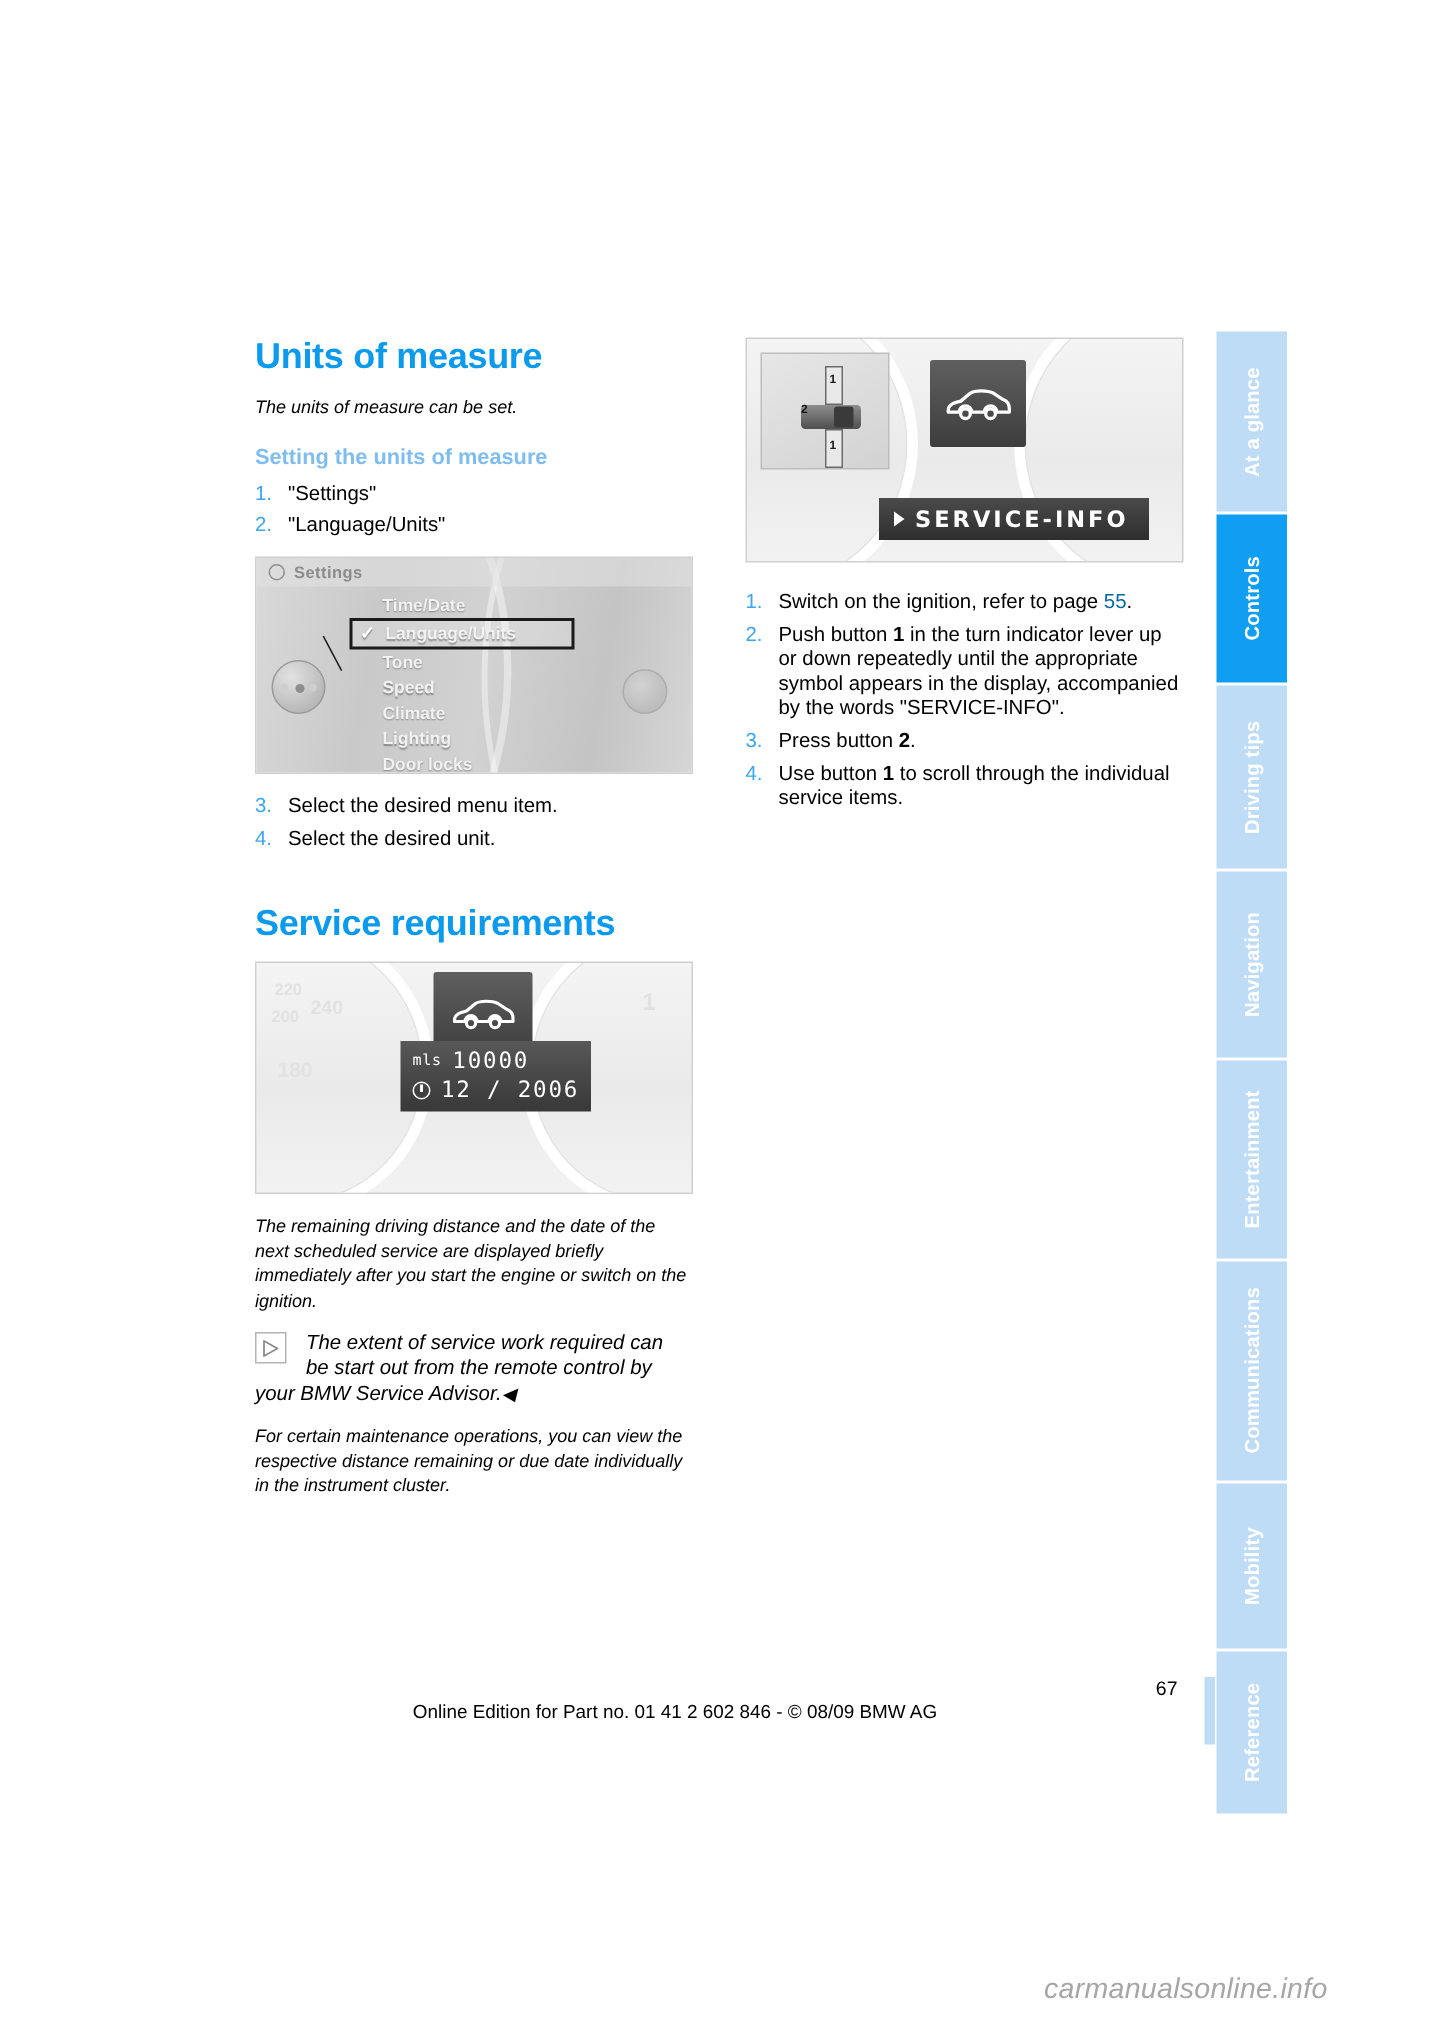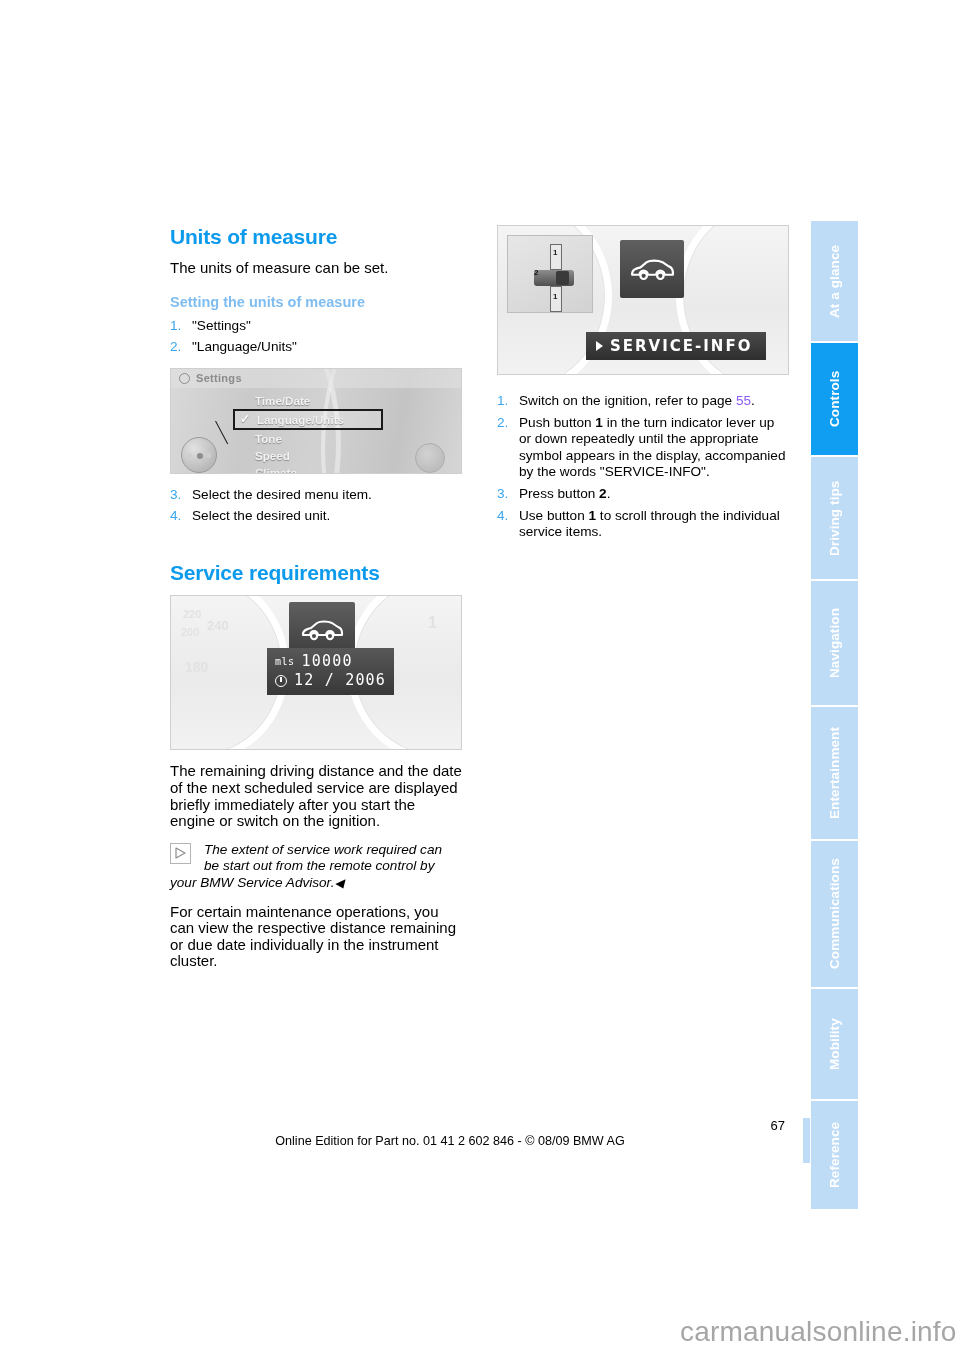--- a/index.html
+++ b/index.html
@@ -65,38 +65,39 @@
   .col {
     position: absolute;
     width: 292px;
     top: 225px;
   }
   #col-left  { left: 170px; }
   #col-right { left: 497px; }
 
   h1.sec {
     color: #0c9aec;
-    font-size: 21px;
+    font-size: 24px;
     font-weight: bold;
     letter-spacing: -0.2px;
     margin: 0 0 11px 0;
     line-height: 1.12;
   }
   h2.sub {
     color: #7fbdf0;
     font-size: 14.5px;
     font-weight: bold;
     margin: 18px 0 3px 0;
     line-height: 1.2;
   }
   p.body {
-    font-size: 15px;
+    font-size: 12px;
     line-height: 16.6px;
     color: #000000;
     margin: 0 0 3px 0;
+    font-style: italic;
   }
 
   
   ol.steps {
     list-style: none;
     margin: 6px 0 0 0;
     padding: 0;
   }
   ol.steps li {
     position: relative;
@@ -106,21 +107,21 @@
     margin-bottom: 5px;
     color: #000;
   }
   ol.steps li .num {
     position: absolute;
     left: 0;
     top: 0;
     color: #3aa6ef;
     font-size: 13.6px;
   }
-  .pg-ref { color: #8b5cf6; }
+  .pg-ref { color: #0369a1; }
   .bold { font-weight: bold; }
 
   
   .note {
     position: relative;
     margin-top: 12px;
     font-size: 13.6px;
     line-height: 16.6px;
     font-style: italic;
   }
@@ -148,21 +149,21 @@
     position: absolute;
     right: 2px;
     bottom: 6px;
     writing-mode: vertical-rl;
     font-size: 7px;
     color: #d0d0d0;
     letter-spacing: 0.4px;
   }
 
   
-  #fig-settings { height: 106px; margin-top: 12px;
+  #fig-settings { height: 145px; margin-top: 12px;
     background: linear-gradient(100deg,#d9d9d9 0%,#c9c9c9 28%,#d2d2d2 52%,#c4c4c4 78%,#d6d6d6 100%); }
   #fig-settings .arc {
     position: absolute; border: 5px solid rgba(255,255,255,.42);
     border-radius: 50%; }
   #fig-settings .arc1 { width: 260px; height: 360px; left: -90px; top: -105px; }
   #fig-settings .arc2 { width: 300px; height: 420px; left: 150px; top: -130px; border-width: 4px; }
   #fig-settings .titlebar {
     position: absolute; left: 0; top: 0; width: 100%; height: 19px;
     background: rgba(225,225,225,.55);
     display: flex; align-items: center; gap: 6px; padding-left: 8px;
@@ -307,23 +308,24 @@
     font-size: 13px; color: #000; font-weight: normal;
   }
   #footer .pgbar {
     position: absolute; right: 0; top: 0;
     width: 7px; height: 45px; background: #bfdcf7;
   }
 
   
   #watermark {
     position: absolute;
-    left: 680px; top: 1316px;
-    font-size: 28px; color: #a6a6a6;
+    left: 696px; top: 1316px;
+    font-size: 19px; color: #a6a6a6;
     letter-spacing: .2px;
+    font-style: italic;
   }
 </style>
 </head>
 <body>
 
 <div id="page">
 
   <div id="tab-rail">
     <div class="tab" style="top:0px;height:120px;">
         <span>At a glance</span>

